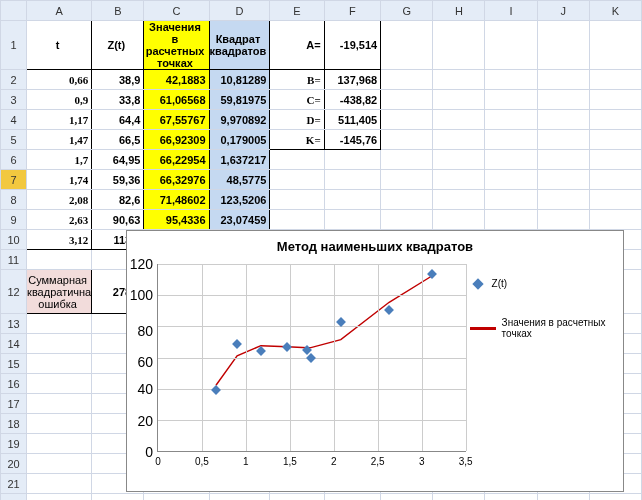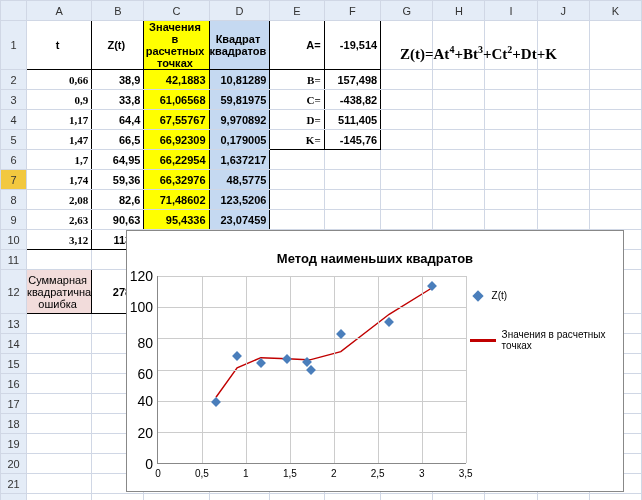--- a/index.html
+++ b/index.html
@@ -18,21 +18,21 @@
   .blue { background: #c5d9f1; }
   .pink { background: #f2dcdb; font-size: 9px; text-align: center !important; line-height: 1.1; }
   .active-row th.rowhdr { background: #f2c83f; }
   .b-thick { border: 1.5px solid #000 !important; }
   .b-bot { border-bottom: 1.5px solid #000 !important; }
   .b-left { border-left: 1.5px solid #000 !important; font-family: Liberation Serif, serif; }
   .b-right { border-right: 1.5px solid #000 !important; }
   .formula { position: absolute; top: 44px; left: 400px; font-family: 'Times New Roman', serif; font-size: 15px; font-weight: bold; }
   .formula sup { font-size: 10px; }
   .chart { position: absolute; top: 230px; left: 126px; width: 496px; height: 260px; border: 1px solid #888; background: #fff; }
-  .chart-title { text-align: center; font-weight: bold; font-size: 13px; margin: 20px 0 4px; }
+  .chart-title { text-align: center; font-weight: bold; font-size: 13px; margin: 8px 0 4px; }
   .chart-body { display: flex; height: 212px; }
   .plot-wrap { width: 340px; display: flex; }
   .yaxis { width: 30px; position: relative; }
   .ytick { position: absolute; right: 4px; font-size: 14px; transform: translateY(-50%); }
   .plot { position: relative; flex: 1; border-left: 1px solid #888; border-bottom: 1px solid #888; margin-bottom: 18px; margin-top: 6px; }
   .gridline-h { position: absolute; left: 0; right: 0; border-top: 1px solid #ccc; }
   .gridline-v { position: absolute; top: 0; bottom: 0; border-left: 1px solid #ccc; }
   .xaxis { position: absolute; bottom: -16px; font-size: 10px; transform: translateX(-50%); }
   .marker { position: absolute; width: 7px; height: 7px; background: #4a7ebb; transform: translate(-50%, -50%) rotate(45deg); }
   .line-svg { position: absolute; top: 0; left: 0; width: 100%; height: 100%; }
@@ -93,21 +93,21 @@
   </tr>
   </tbody>
       <tbody id="data-rows">
         <tr>
           <th class="rowhdr">2</th>
           <td class="bold b-left b-right">0,66</td>
           <td class="bold b-right">38,9</td>
           <td class="bold yellow b-right">42,1883</td>
           <td class="bold blue b-right">10,81289</td>
           <td class="bold b-left b-right" style="text-align:right">B=</td>
-          <td class="bold b-right">157,498</td>
+          <td class="bold b-right">137,968</td>
           <td></td>
           <td></td>
           <td></td>
           <td></td>
           <td></td>
         </tr>
         <tr>
           <th class="rowhdr">3</th>
           <td class="bold b-left b-right">0,9</td>
           <td class="bold b-right">33,8</td>
@@ -387,21 +387,20 @@
           <td></td>
           <td></td>
           <td></td>
           <td></td>
           <td></td>
           <td></td>
         </tr>
       </tbody>
 </table>
 
-<div class="formula" id="formula">Z(t)=At<sup>4</sup>+Bt<sup>3</sup>+Ct<sup>2</sup>+Dt+K</div>
 
 <div class="chart">
   <div class="chart-title">Метод наименьших квадратов</div>
   <div class="chart-body">
     <div class="plot-wrap">
       <div class="yaxis" id="yaxis">
             <div class="ytick" style="top: 194px;">0</div>
             <div class="ytick" style="top: 162.667px;">20</div>
             <div class="ytick" style="top: 131.333px;">40</div>
             <div class="ytick" style="top: 104px;">60</div>

